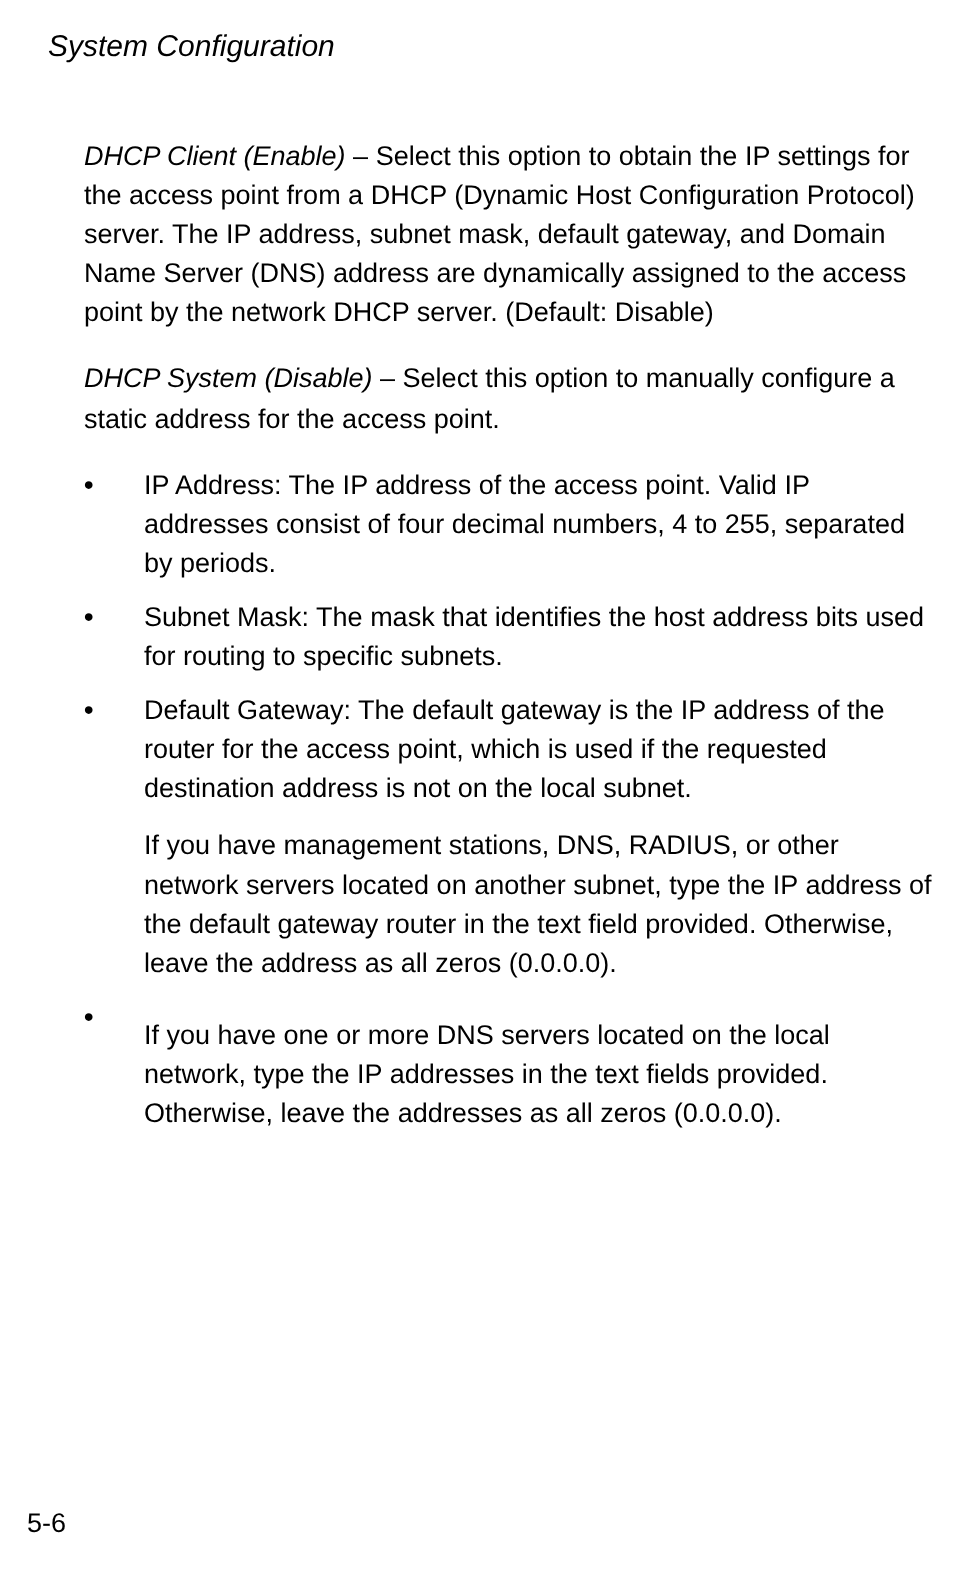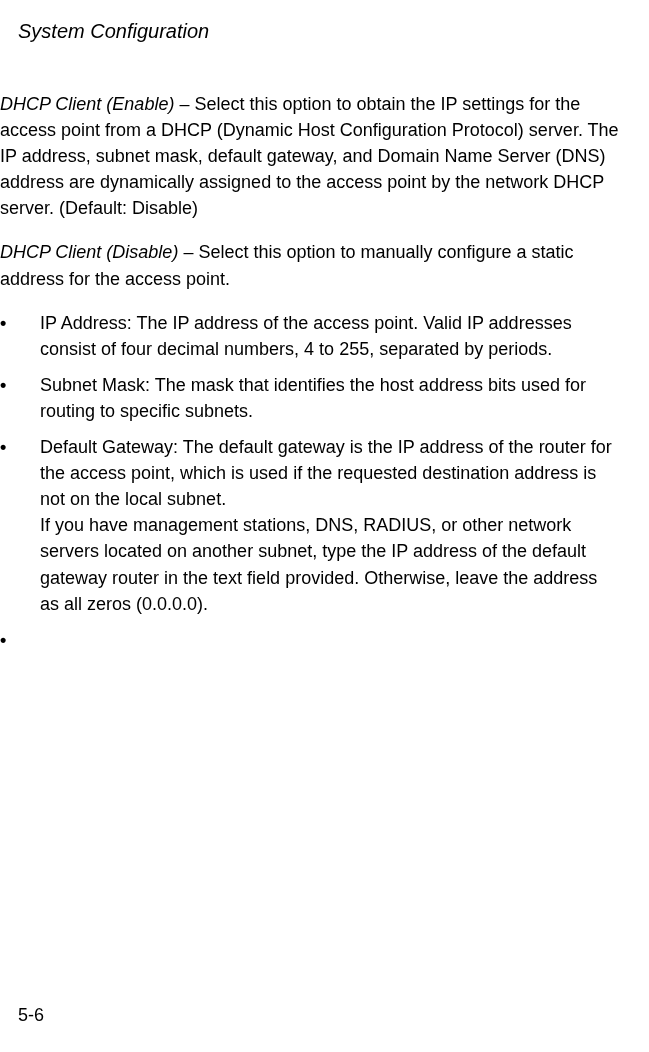--- a/index.html
+++ b/index.html
@@ -12,24 +12,25 @@
       height: 1052px;
       background: #fff;
       font-family: Arial, Helvetica, sans-serif;
       color: #000;
       position: relative;
       padding: 20px 0 0 0;
     }
     .header-title {
       font-style: italic;
       font-size: 20px;
-      padding-left: 18px;
+      padding-left: 32px;
       margin-bottom: 48px;
     }
     .content {
+      padding-left: 56px;
       padding-right: 28px;
     }
     .para {
       font-size: 18px;
       line-height: 1.45;
       margin-bottom: 18px;
     }
     .para-lead {
       font-style: italic;
     }
@@ -49,21 +50,21 @@
     }
     .bullet-dot {
       width: 40px;
       flex-shrink: 0;
       font-weight: bold;
     }
     .bullet-text {
       flex: 1;
     }
     .bullet-subpara {
-      margin-top: 0;
+      margin-top: 12px;
     }
     .page-num {
       position: absolute;
       bottom: 26px;
       left: 18px;
       font-size: 18px;
       margin-top: 28px;
     }
   </style>
 </head>
@@ -71,21 +72,21 @@
 
 <div class="header-title">System Configuration</div>
 
 <div class="content">
 
   <p class="para">
     <span class="para-lead">DHCP Client (Enable)</span><span class="para-lead-normal"> – </span><span>Select this option to obtain the IP settings for the access point from a DHCP (Dynamic Host Configuration Protocol) server. The IP address, subnet mask, default gateway, and Domain Name Server (DNS) address are dynamically assigned to the access point by the network DHCP server. (Default: Disable)</span>
   </p>
 
   <p class="para">
-    <span class="para-lead">DHCP Client (Disable)</span><span class="para-lead-normal"> – </span><span>Select this option to manually configure a static address for the access point.</span>
+    <span class="para-lead">DHCP System (Disable)</span><span class="para-lead-normal"> – </span><span>Select this option to manually configure a static address for the access point.</span>
   </p>
 
   <ul class="bullet-list">
     <li class="bullet-item">
       <span class="bullet-dot">•</span>
       <span class="bullet-text">IP Address: The IP address of the access point. Valid IP addresses consist of four decimal numbers, 4 to 255, separated by periods.</span>
     </li>
     <li class="bullet-item">
       <span class="bullet-dot">•</span>
       <span class="bullet-text">Subnet Mask: The mask that identifies the host address bits used for routing to specific subnets.</span>
@@ -93,19 +94,20 @@
     <li class="bullet-item">
       <span class="bullet-dot">•</span>
       <span class="bullet-text">
         <span>Default Gateway: The default gateway is the IP address of the router for the access point, which is used if the requested destination address is not on the local subnet.</span>
         <div class="bullet-subpara">If you have management stations, DNS, RADIUS, or other network servers located on another subnet, type the IP address of the default gateway router in the text field provided. Otherwise, leave the address as all zeros (0.0.0.0).</div>
       </span>
     </li>
     <li class="bullet-item">
       <span class="bullet-dot">•</span>
       <span class="bullet-text">
+        <div class="bullet-subpara">If you have one or more DNS servers located on the local network, type the IP addresses in the text fields provided. Otherwise, leave the addresses as all zeros (0.0.0.0).</div>
       </span>
     </li>
   </ul>
 
 </div>
 
 <div class="page-num">5-6</div>
 
 </body></html>

